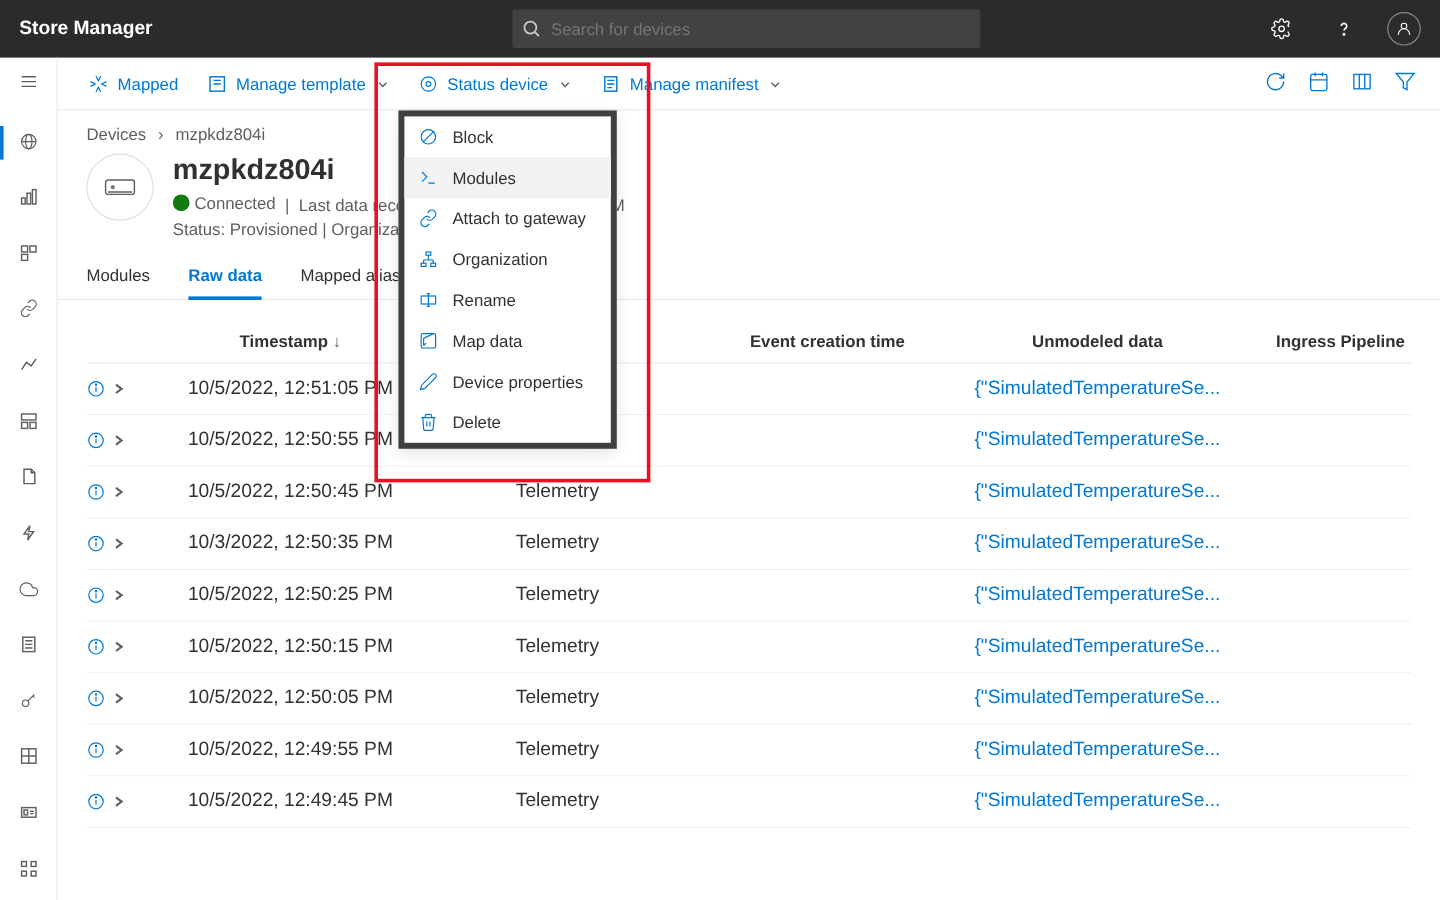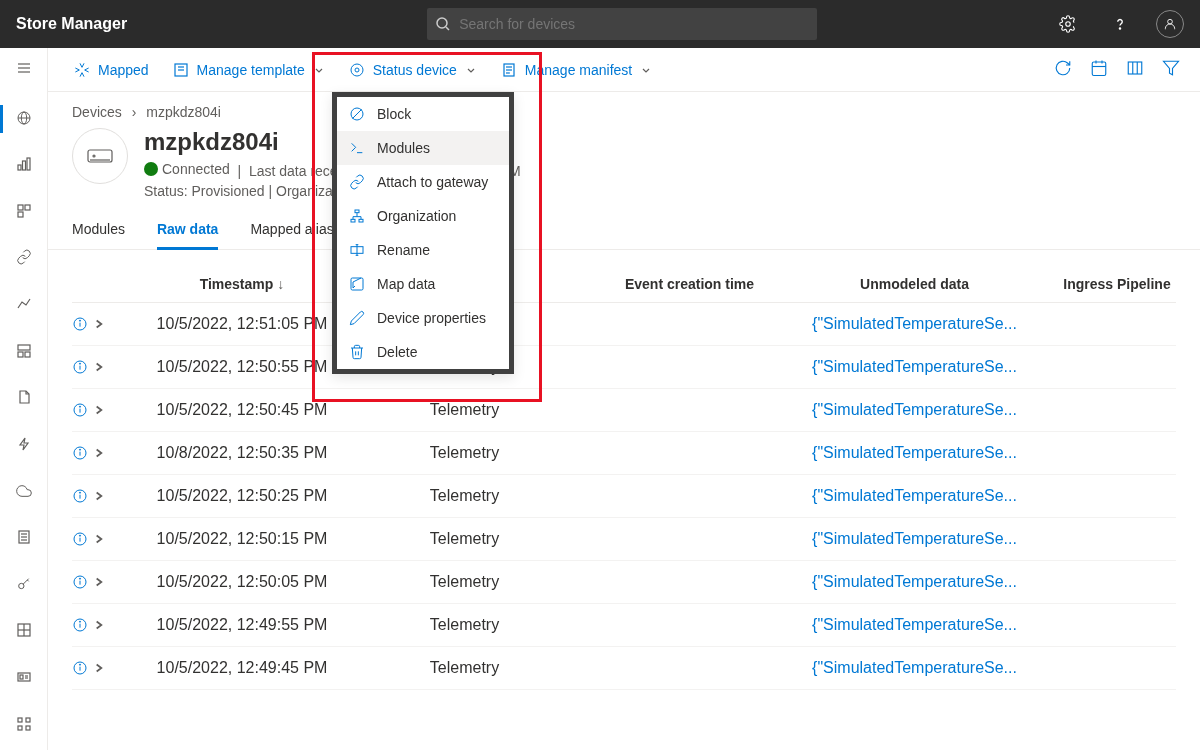--- a/index.html
+++ b/index.html
@@ -368,21 +368,21 @@
     <div class="row-ctrls">
       <svg class="info-ic" width="16" height="16" viewBox="0 0 24 24" fill="none" stroke="currentColor" stroke-width="1.5">
                 <circle cx="12" cy="12" r="9"></circle>
                 <line x1="12" y1="10" x2="12" y2="16"></line>
                 <circle cx="12" cy="7" r="0.8" fill="currentColor"></circle>
               </svg>
       <svg class="expand-chev" width="14" height="14" viewBox="0 0 12 12" fill="none" stroke="currentColor" stroke-width="1.5">
                 <polyline points="4,3 8,6 4,9"></polyline>
               </svg>
     </div>
-    <div>10/8/2022, 12:50:35 PM</div>
+    <div>10/3/2022, 12:50:35 PM</div>
     <div>Telemetry</div>
     <div></div>
     <div class="unmodeled">{"SimulatedTemperatureSe...</div>
     <div></div>
   </div>
           <div class="table-row">
     <div class="row-ctrls">
       <svg class="info-ic" width="16" height="16" viewBox="0 0 24 24" fill="none" stroke="currentColor" stroke-width="1.5">
                 <circle cx="12" cy="12" r="9"></circle>
                 <line x1="12" y1="10" x2="12" y2="16"></line>

